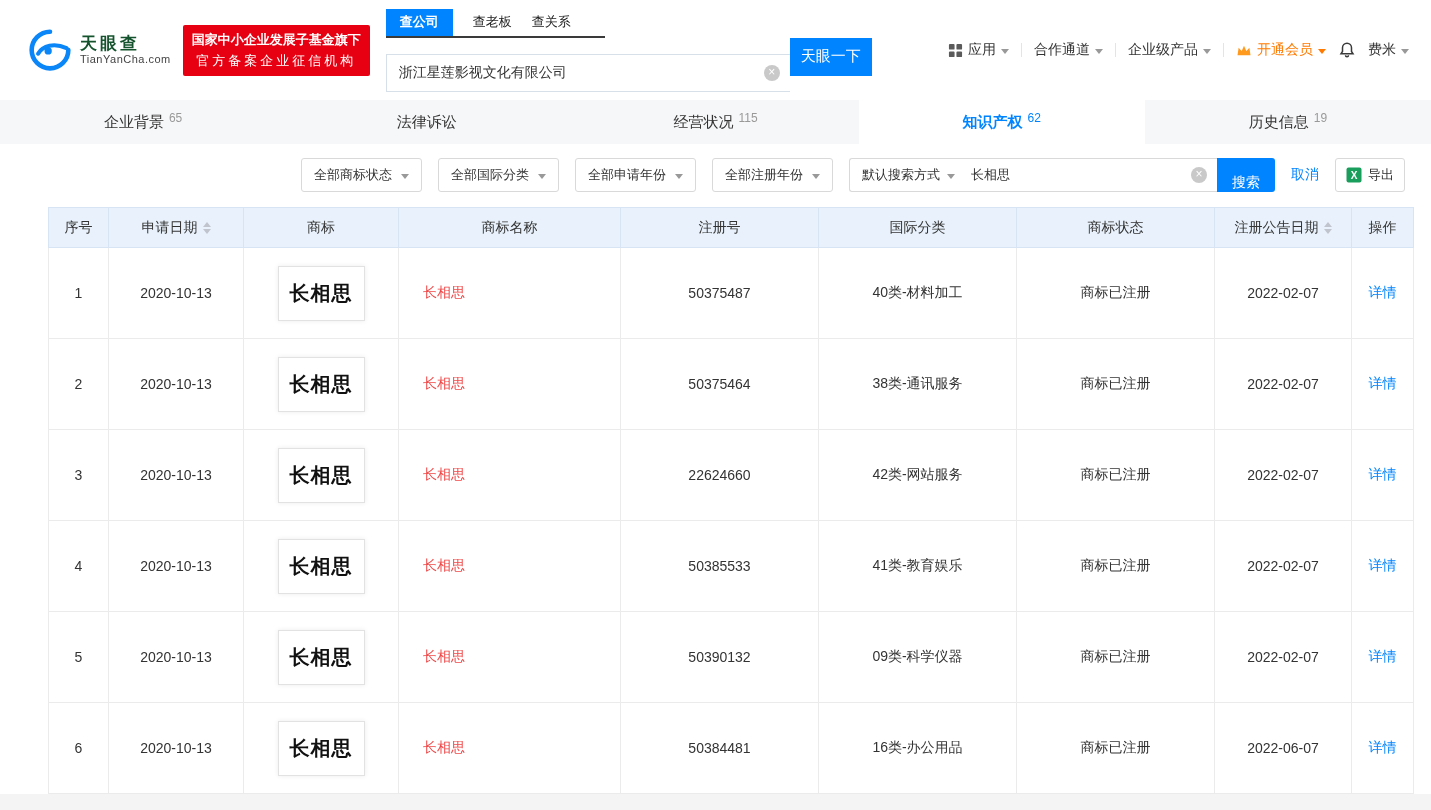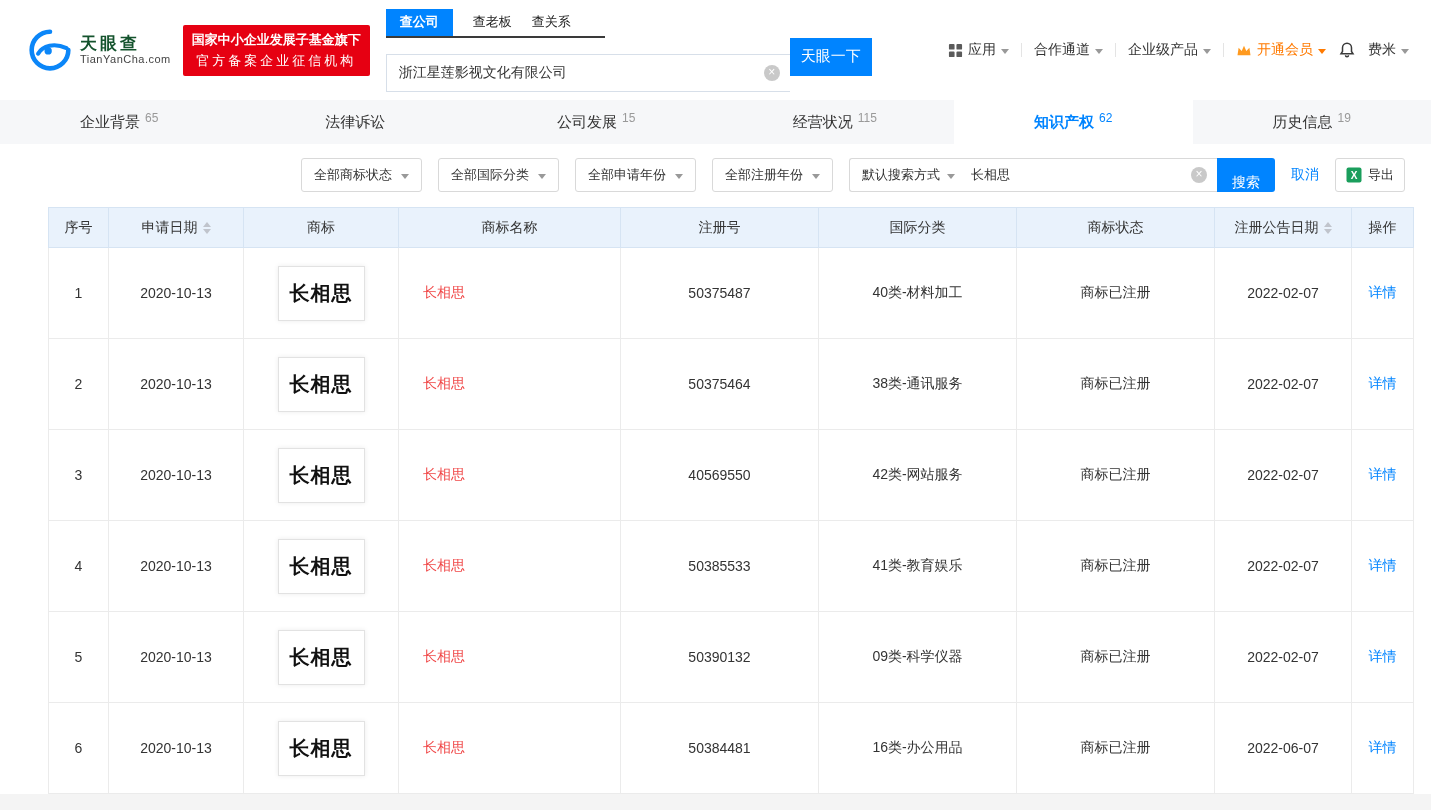--- a/index.html
+++ b/index.html
@@ -146,24 +146,20 @@
 <div class="tabbar">
   <div class="tab">
       <span class="label">企业背景</span>
       <span class="count">65</span>
     </div>
   <div class="tab">
       <span class="label">法律诉讼</span>
       <span class="count"></span>
     </div>
   <div class="tab">
-      <span class="label">公司发展</span>
-      <span class="count">15</span>
-    </div>
-  <div class="tab">
       <span class="label">经营状况</span>
       <span class="count">115</span>
     </div>
   <div class="tab active">
       <span class="label">知识产权</span>
       <span class="count">62</span>
     </div>
   <div class="tab">
       <span class="label">历史信息</span>
       <span class="count">19</span>
@@ -263,21 +259,21 @@
     <td>商标已注册</td>
     <td>2022-02-07</td>
     <td><a class="detail">详情</a></td>
   </tr>
 
   <tr>
     <td>3</td>
     <td>2020-10-13</td>
     <td><span class="markbox">长相思</span></td>
     <td class="name">长相思</td>
-    <td>40569550</td>
+    <td>22624660</td>
     <td>42类-网站服务</td>
     <td>商标已注册</td>
     <td>2022-02-07</td>
     <td><a class="detail">详情</a></td>
   </tr>
 
   <tr>
     <td>4</td>
     <td>2020-10-13</td>
     <td><span class="markbox">长相思</span></td>

